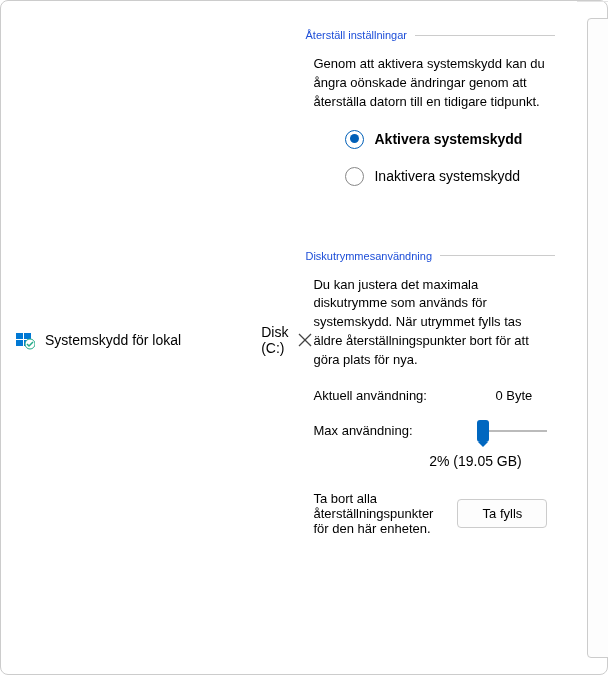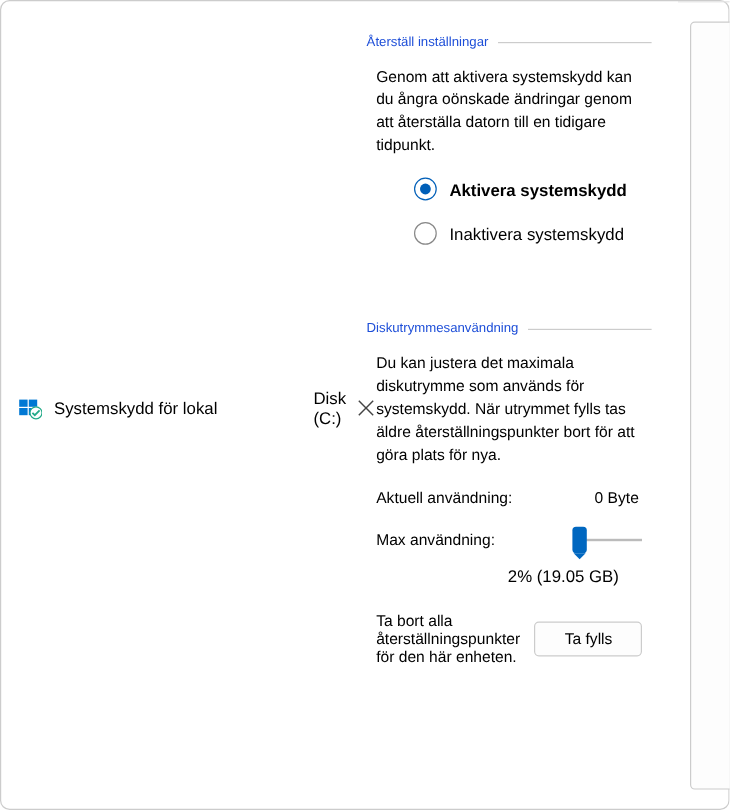--- a/index.html
+++ b/index.html
@@ -170,21 +170,21 @@
 .slider-value {
   text-align: center;
   font-size: 14px;
   margin-bottom: 22px;
   margin-left: 90px;
 }
 .delete-row {
   display: flex;
   align-items: center;
   margin: 0 8px 8px 8px;
-  gap: 12px;
+  gap: 24px;
 }
 .delete-text {
   flex: 1;
   font-size: 13px;
 }
 .btn {
   min-width: 90px;
   padding: 6px 16px;
   font-size: 13px;
   border: 1px solid #ccc;

